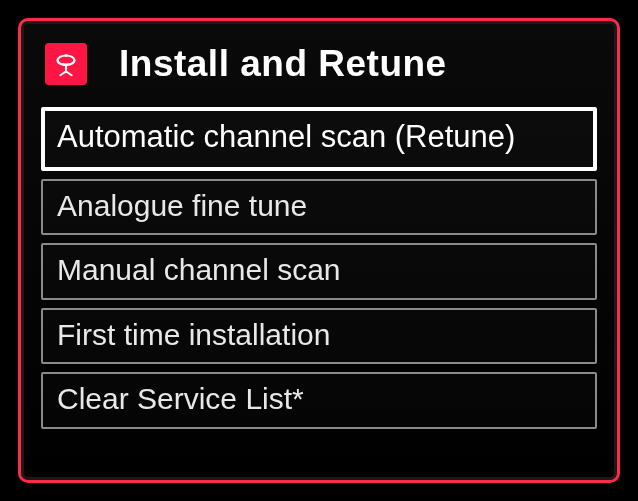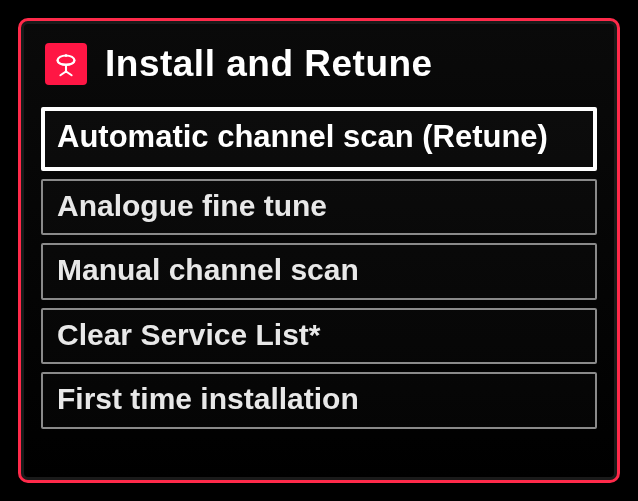--- a/index.html
+++ b/index.html
@@ -18,21 +18,21 @@
     height: 465px;
     border: 3px solid #ff2a4a;
     border-radius: 10px;
     background: linear-gradient(#0a0a0a, #000);
     box-shadow: inset 0 0 0 3px #1a1a1a;
     padding: 18px 20px 20px 20px;
   }
   .header {
     display: flex;
     align-items: center;
-    gap: 18px;
+    gap: 32px;
     padding: 4px 0 18px 4px;
   }
   .icon-box {
     width: 42px;
     height: 42px;
     background: #ff1644;
     border-radius: 4px;
     display: flex;
     align-items: center;
     justify-content: center;
@@ -49,21 +49,21 @@
     flex-direction: column;
     gap: 8px;
     margin-top: 4px;
   }
   .item {
     border: 2px solid #8a8a8a;
     border-radius: 2px;
     padding: 8px 14px 10px 14px;
     color: #e8e8e8;
     font-size: 30px;
-    font-weight: 700;
+    font-weight: 400;
     line-height: 1.15;
     background: rgba(255,255,255,0.02);
     cursor: pointer;
   }
   .item.selected {
     border: 4px solid #fff;
     padding: 8px 12px 12px 12px;
     color: #fff;
     font-size: 31px;
   }
@@ -91,19 +91,19 @@
     <div class="item selected">
       <span>Automatic channel scan (Retune)</span>
     </div>
     <div class="item">
       <span>Analogue fine tune</span>
     </div>
     <div class="item">
       <span>Manual channel scan</span>
     </div>
     <div class="item">
-      <span>Clear Service List*</span>
+      <span>First time installation</span>
     </div>
     <div class="item">
-      <span>First time installation</span>
+      <span>Clear Service List*</span>
     </div>
   </div>
 </div>
 
 </body></html>

